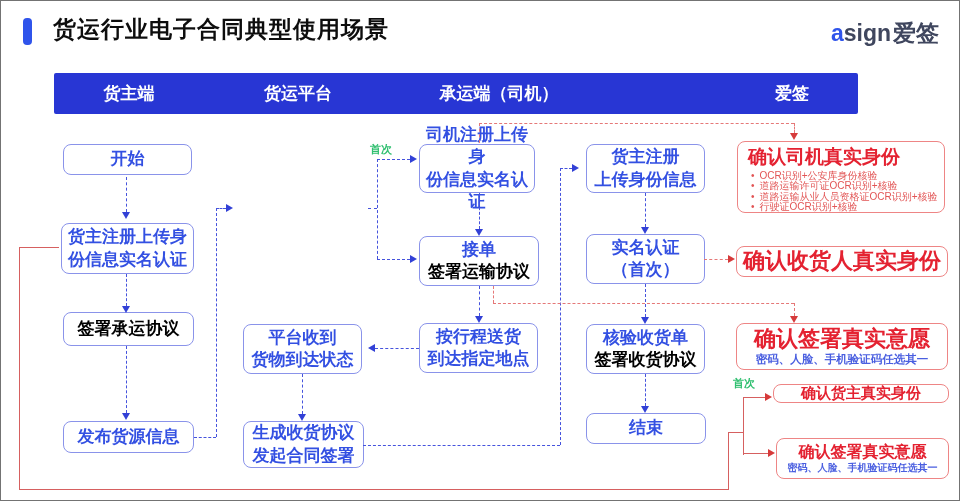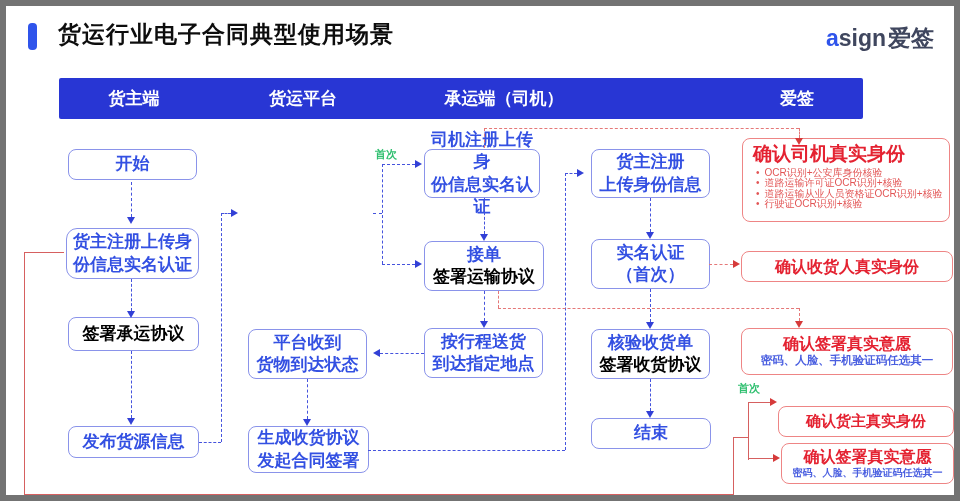--- a/index.html
+++ b/index.html
@@ -1,17 +1,17 @@
 <!DOCTYPE html>
 <html><head>
 <meta charset="utf-8">
 <style>
   html,body{margin:0;padding:0;background:#fff;}
   .canvas{position:relative;width:960px;height:501px;background:#ffffff;overflow:hidden;
-          font-family:"Liberation Sans","DejaVu Sans",sans-serif;border:6px solid #737373;box-sizing:border-box;}
+          font-family:"Liberation Sans","DejaVu Sans",sans-serif;border:1px solid #737373;box-sizing:border-box;}
 
   
   .title-accent{position:absolute;left:22px;top:17px;width:9px;height:27px;background:#2f54eb;border-radius:4px;}
   .page-title{position:absolute;left:52px;top:13px;font-size:23px;font-weight:700;color:#0d0d0d;letter-spacing:1px;}
   .logo{position:absolute;right:20px;top:17px;font-size:23px;font-weight:700;letter-spacing:0;}
   .logo .la{color:#2f54eb;}
   .logo .lr{color:#3f465e;}
   .logo .lc{color:#3f465e;margin-left:2px;}
 
   
@@ -20,21 +20,21 @@
 
   
   .node{position:absolute;background:#fff;border:1.5px solid #8a93ea;border-radius:8px;box-sizing:border-box;
         display:flex;flex-direction:column;align-items:center;justify-content:center;text-align:center;
         color:#3350e2;font-size:17px;font-weight:600;line-height:1.3;}
   .node .bk{color:#000000;font-weight:700;}
 
   
   .rednode{position:absolute;background:#fff;border:1.5px solid #ee8585;border-radius:8px;box-sizing:border-box;
            display:flex;flex-direction:column;align-items:center;justify-content:center;text-align:center;}
-  .rtitle{color:#e42231;font-weight:700;font-size:16px;line-height:1.1;}
+  .rtitle{color:#e42231;font-weight:700;font-size:22px;line-height:1.1;}
   .rsub{color:#4a5fe0;font-weight:600;font-size:11.5px;line-height:1.2;margin-top:2px;}
   .rednode.listbox{align-items:flex-start;justify-content:flex-start;text-align:left;padding:5px 4px 3px 10px;}
   .rednode.listbox .rtitle{font-size:19px;}
   .rbullets{margin-top:3px;}
   .rbullet{font-size:10px;line-height:10.5px;color:#e25555;font-weight:500;white-space:nowrap;}
   .rbullet::before{content:"•";margin:0 5px 0 3px;color:#e25555;}
 
   
   .g{position:absolute;color:#2fbf6f;font-size:11px;font-weight:700;}
 
@@ -69,21 +69,21 @@
   <div class="band"></div>
   <div class="colhead" style="left:53px;width:150px;">货主端</div>
   <div class="colhead" style="left:222px;width:150px;">货运平台</div>
   <div class="colhead" style="left:412px;width:172px;">承运端（司机）</div>
   <div class="colhead" style="left:566px;width:150px;margin-top:40px;">收货人</div>
   <div class="colhead" style="left:716px;width:150px;">爱签</div>
 
   <div class="node" style="left:62px;top:143px;width:129px;height:31px;">
     <span>开始</span>
   </div>
-  <div class="node" style="left:60px;top:222px;width:133px;height:51px;border-radius:11px;">
+  <div class="node" style="left:60px;top:222px;width:133px;height:51px;">
     <span>货主注册上传身</span>
     <span>份信息实名认证</span>
   </div>
   <div class="node" style="left:62px;top:311px;width:131px;height:34px;">
     <span class="bk">签署承运协议</span>
   </div>
   <div class="node" style="left:62px;top:420px;width:131px;height:32px;">
     <span>发布货源信息</span>
   </div>
 
@@ -118,37 +118,37 @@
     <span>（首次）</span>
   </div>
   <div class="node" style="left:585px;top:323px;width:119px;height:50px;">
     <span>核验收货单</span>
     <span class="bk">签署收货协议</span>
   </div>
   <div class="node" style="left:585px;top:412px;width:120px;height:31px;">
     <span>结束</span>
   </div>
 
-  <div class="rednode listbox" style="left:736px;top:132px;width:208px;height:84px;">
+  <div class="rednode listbox" style="left:736px;top:140px;width:208px;height:72px;">
     <span class="rtitle">确认司机真实身份</span>
     <div class="rbullets">
       <div class="rbullet">OCR识别+公安库身份核验</div>
       <div class="rbullet">道路运输许可证OCR识别+核验</div>
       <div class="rbullet">道路运输从业人员资格证OCR识别+核验</div>
       <div class="rbullet">行驶证OCR识别+核验</div>
     </div>
   </div>
   <div class="rednode" style="left:735px;top:245px;width:212px;height:31px;">
     <span class="rtitle">确认收货人真实身份</span>
   </div>
   <div class="rednode" style="left:735px;top:322px;width:212px;height:47px;">
     <span class="rtitle">确认签署真实意愿</span>
     <span class="rsub">密码、人脸、手机验证码任选其一</span>
   </div>
-  <div class="rednode" style="left:772px;top:400px;width:176px;height:31px;">
+  <div class="rednode" style="left:772px;top:383px;width:176px;height:19px;">
     <span class="rtitle" style="font-size:15px;">确认货主真实身份</span>
   </div>
   <div class="rednode" style="left:775px;top:437px;width:173px;height:41px;">
     <span class="rtitle" style="font-size:16px;">确认签署真实意愿</span>
     <span class="rsub" style="font-size:10px;">密码、人脸、手机验证码任选其一</span>
   </div>
 
   <div class="g" style="left:369px;top:141px;">首次</div>
   <div class="g" style="left:732px;top:375px;">首次</div>
 

